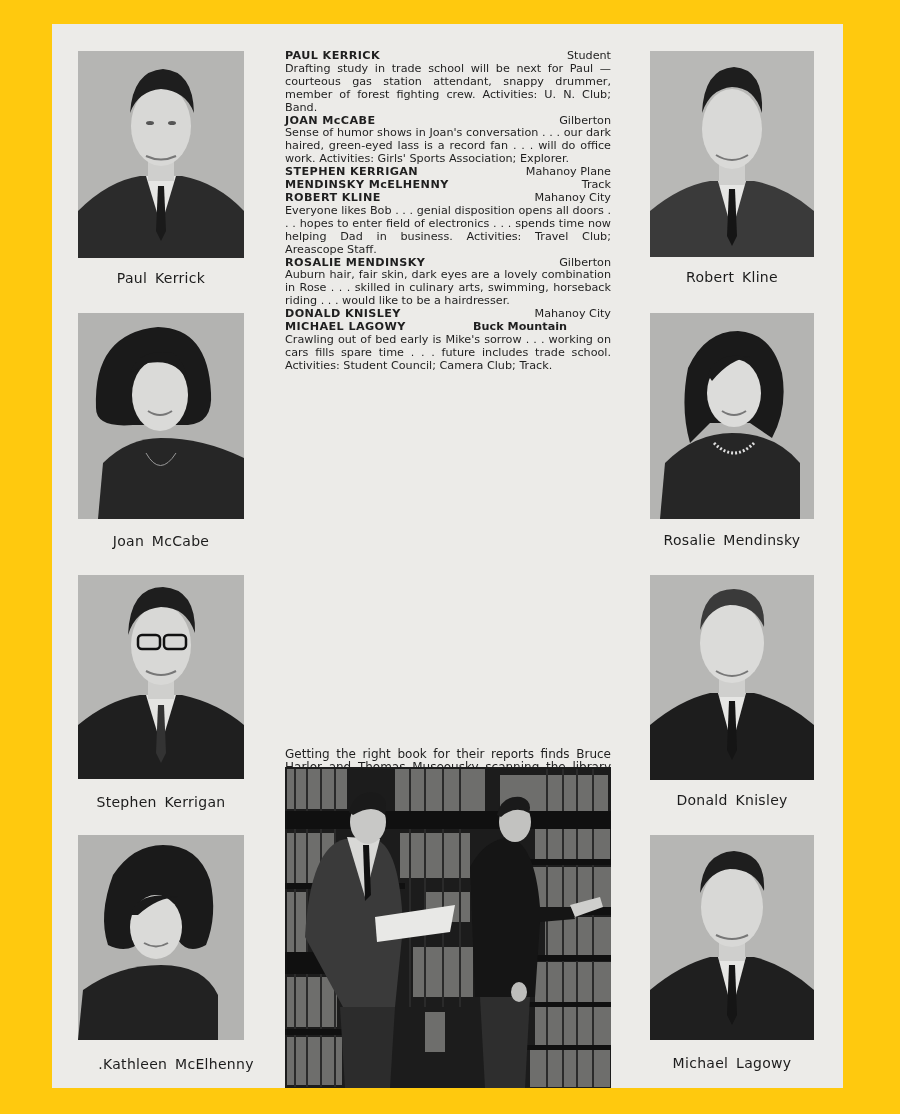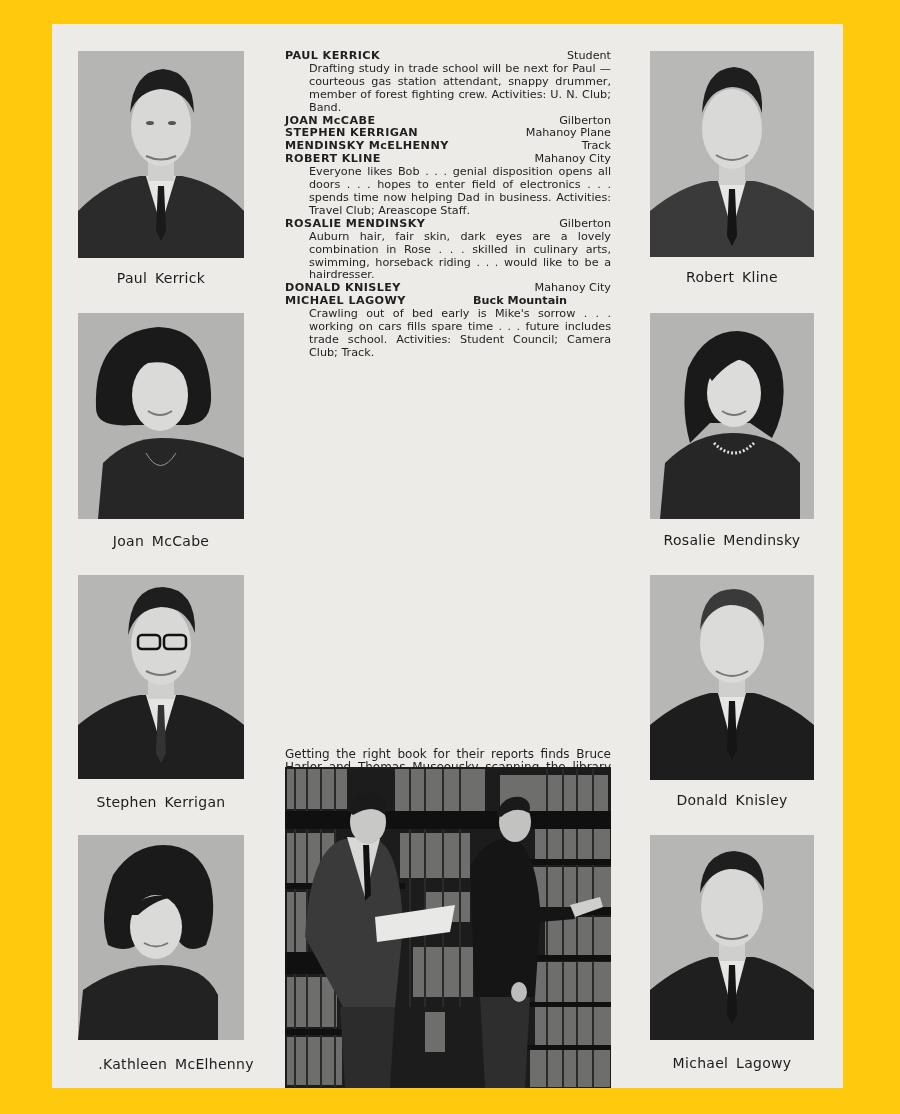--- a/index.html
+++ b/index.html
@@ -21,21 +21,21 @@
     letter-spacing: 0.3px; word-spacing: 3px;
   }
   .bios {
     position: absolute; left: 233px; top: 26px; width: 326px;
     font-size: 11.2px; line-height: 12.9px; color: #1f1f1f;
   }
   .bio-head { display: flex; justify-content: space-between; }
   .bio-name { font-weight: bold; letter-spacing: 0.4px; }
   .bio-town { padding-right: 0; }
   .bio-town.indent { padding-right: 44px; font-weight: bold; }
-  .bio-text { text-align: justify; margin-left: 24px; }
+  .bio-text { text-align: justify; }
   .lib-caption {
     position: absolute; left: 233px; top: 724px; width: 326px;
     font-size: 12px; line-height: 13px; color: #1f1f1f; text-align: justify;
   }
   .library {
     position: absolute; left: 233px; top: 743px; width: 326px; height: 321px;
     background: #1a1a1a; overflow: hidden;
   }
   .library svg { display: block; width: 100%; height: 100%; }
 </style>
@@ -162,20 +162,21 @@
           <span class="bio-name">PAUL KERRICK</span>
           <span class="bio-town">Student</span>
         </div>
       <div class="bio-text">Drafting study in trade school will be next for Paul — courteous gas station attendant, snappy drummer, member of forest fighting crew. Activities: U. N. Club; Band.</div>
     </div>
     <div class="bio">
       <div class="bio-head">
           <span class="bio-name">JOAN McCABE</span>
           <span class="bio-town">Gilberton</span>
         </div>
+      <div class="bio-text">Sense of humor shows in Joan's conversation . . . our dark haired, green-eyed lass is a record fan . . . will do office work. Activities: Girls' Sports Association; Explorer.</div>
     </div>
     <div class="bio">
       <div class="bio-head">
           <span class="bio-name">STEPHEN KERRIGAN</span>
           <span class="bio-town">Mahanoy Plane</span>
         </div>
     </div>
     <div class="bio">
       <div class="bio-head">
           <span class="bio-name">MENDINSKY McELHENNY</span>

